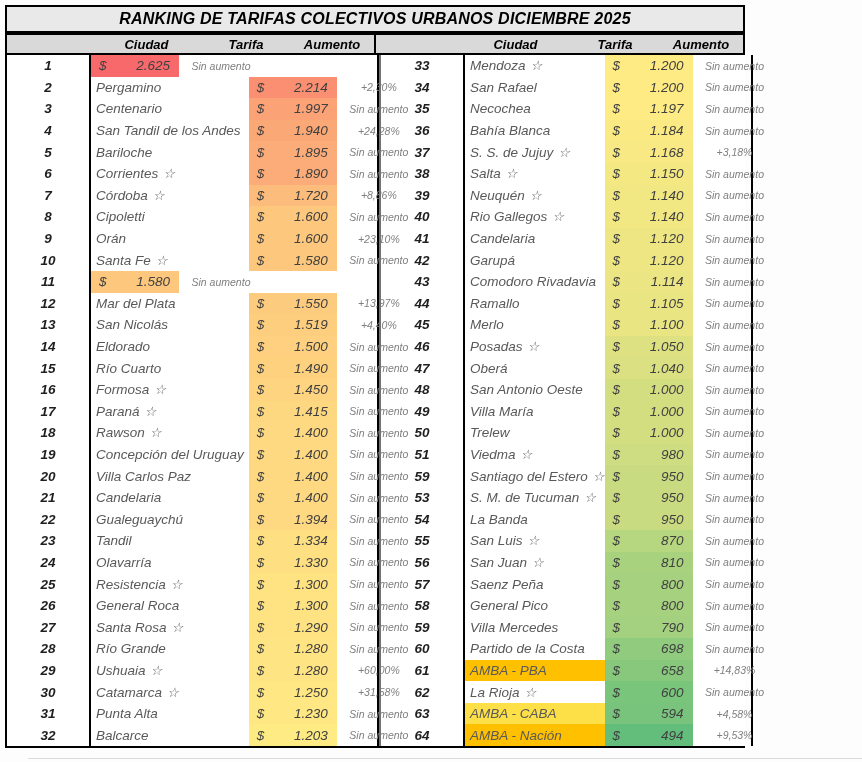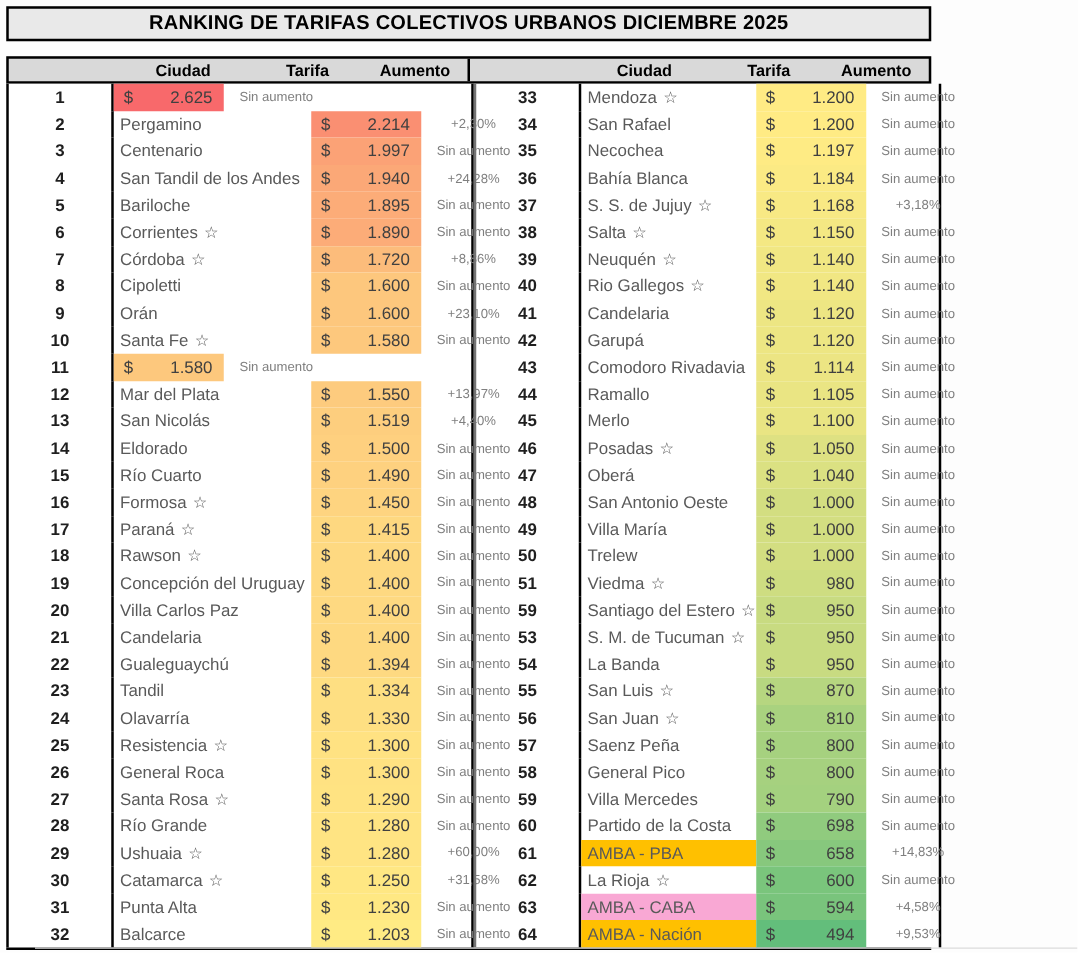--- a/index.html
+++ b/index.html
@@ -16,34 +16,34 @@
     overflow: hidden;
   }
   
   .canvas::after {
     content: "";
     position: absolute; left: 28px; right: 0; bottom: 3px;
     border-top: 1px solid #dcdcdc;
   }
   .table {
     position: absolute; left: 5px; top: 5px; width: 740px;
-    display: flex; flex-direction: column;
+    display: flex; flex-direction: column; font-style: italic;
   }
   .title-bar {
     border: 2px solid #000;
     background: var(--title-bg, #e9e9e9);
     height: 24px; line-height: 24px;
     text-align: center;
     font-weight: bold; font-size: 16px; color: #000;
     letter-spacing: 0.2px;
     white-space: nowrap;
   }
   .header-row {
     border: 2px solid #000; border-top-width: 2px;
-    margin-top: 12px;
+    margin-top: 0px;
     background: var(--header-bg, #d9d9d9);
     height: 18px;
     display: flex; align-items: center;
     font-weight: bold; font-size: 13px; color: #000;
   }
   .header-half { display: flex; width: 50%; height: 100%; align-items: center; }
   .header-half.right { border-left: 2px solid #000; }
   .h-rank { width: 84px; flex: none; }
   .h-city { flex: 1; text-align: center; }
   .h-tarifa { width: 88px; flex: none; text-align: center; }
@@ -914,21 +914,21 @@
     </div>
     <div class="cell tarifa" style="background: rgb(122, 197, 124);">
       <span class="cur">$</span>
       <span class="amt">600</span>
     </div>
     <div class="cell aumento">Sin aumento</div>
   </div>
 
   <div class="row">
     <div class="cell rank">63</div>
-    <div class="cell city" style="background: #f9a8d4;">
+    <div class="cell city" style="background: #fde047;">
       <span class="city-name">AMBA - CABA</span>
       <span class="star"></span>
     </div>
     <div class="cell tarifa" style="background: rgb(121, 196, 124);">
       <span class="cur">$</span>
       <span class="amt">594</span>
     </div>
     <div class="cell aumento">+4,58%</div>
   </div>
 

